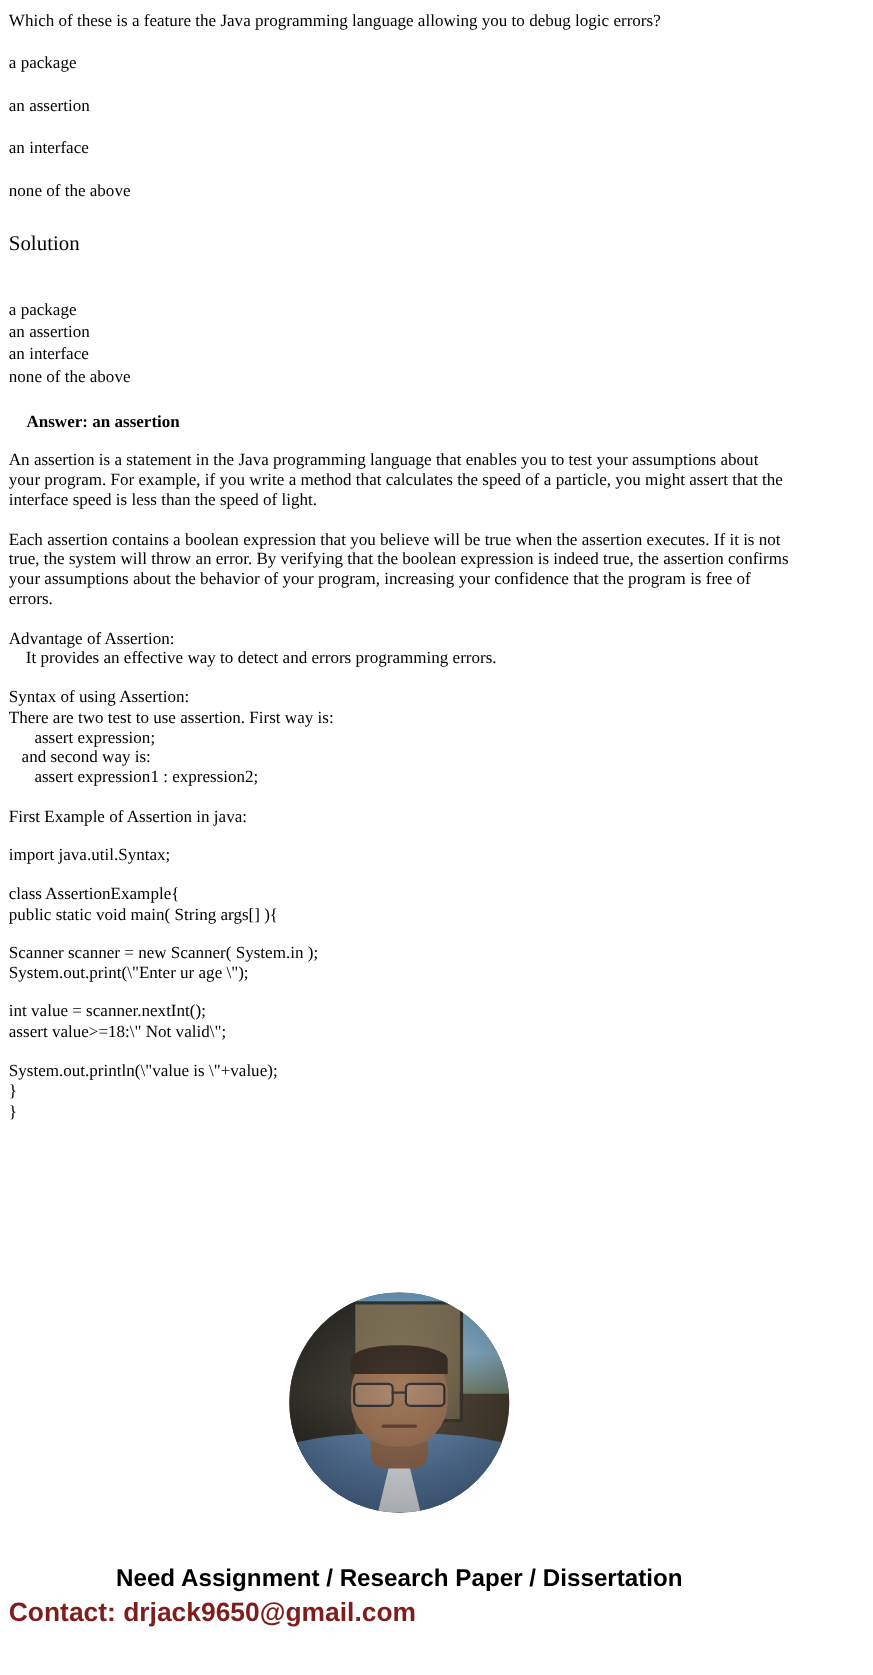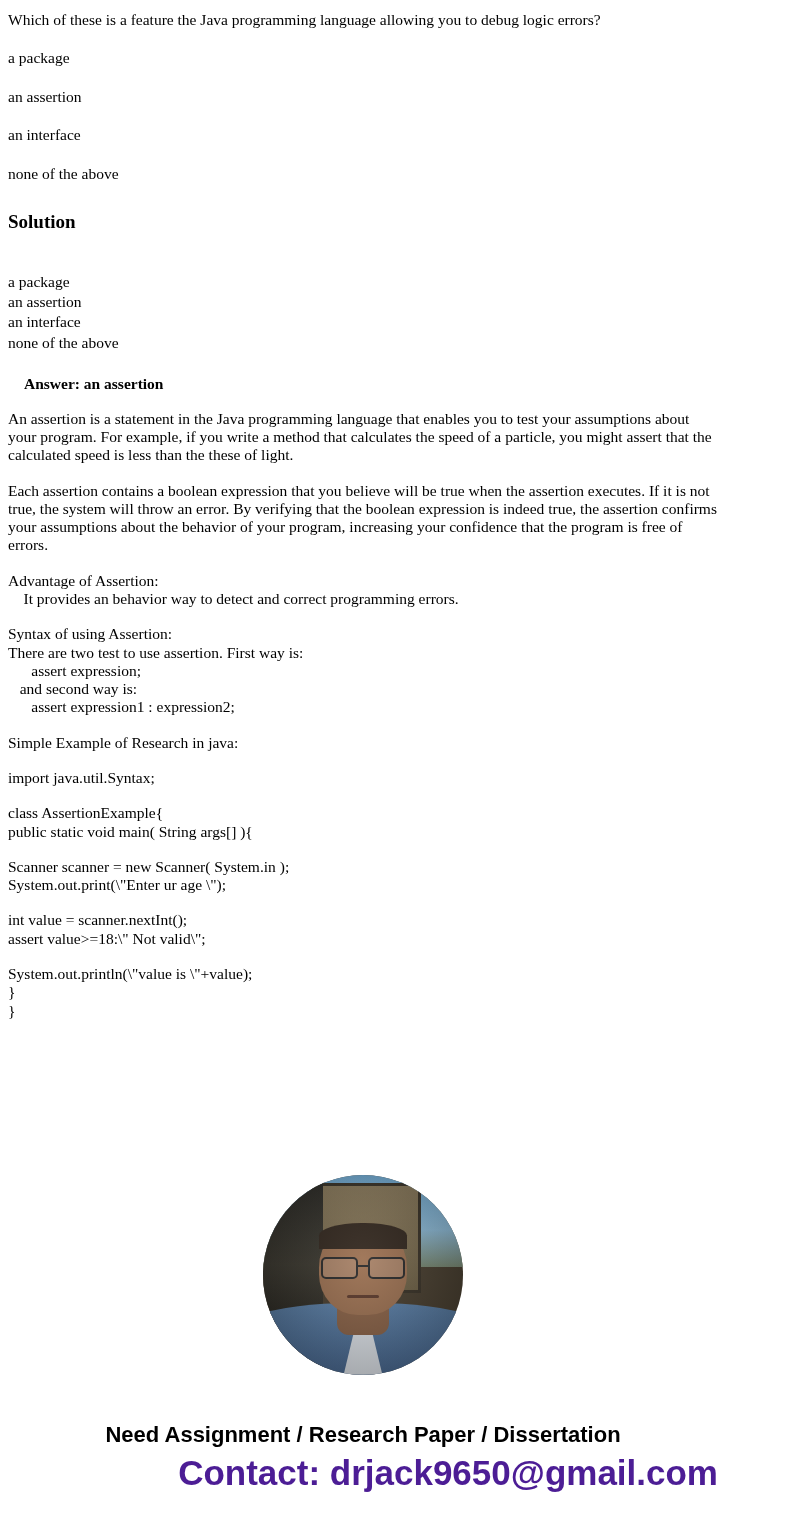--- a/index.html
+++ b/index.html
@@ -25,21 +25,21 @@
     margin: 0 0 0 0;
     padding-top: 2px;
   }
   .opt-spaced {
     font-size: 15.5px;
     line-height: 1.25;
     margin-top: 19px;
   }
   h2.solution {
     font-size: 19px;
-    font-weight: bold;
+    font-weight: normal;
     margin: 28px 0 0 0;
     line-height: 1.2;
   }
   .gap {
     height: 38px;
   }
   .opt-tight {
     font-size: 15.5px;
     line-height: 1.18;
     margin: 0;
@@ -202,25 +202,25 @@
     font-size: 22px;
     line-height: 1.12;
     color: #000;
     padding: 0 14px;
   }
   .cta .line2 {
     display: block;
   }
   .cta-contact {
     margin-top: 6px;
-    text-align: right;
+    text-align: left;
     font-family: "Liberation Sans", sans-serif;
     font-weight: bold;
-    font-size: 35px;
-    color: #4c1d95;
+    font-size: 24px;
+    color: #7f1d1d;
   }
 </style>
 </head>
 <body>
 
 <div class="page">
 
   <div class="question">Which of these is a feature the Java programming language allowing you to debug logic errors?</div>
 
   <div class="opt-spaced">a package</div>
@@ -232,33 +232,33 @@
 
   <div class="gap"></div>
 
   <div class="opt-tight">a package</div>
   <div class="opt-tight">an assertion</div>
   <div class="opt-tight">an interface</div>
   <div class="opt-tight">none of the above</div>
 
   <div class="answer">Answer: an assertion</div>
 
-  <p class="para">An assertion is a statement in the Java programming language that enables you to test your assumptions about your program. For example, if you write a method that calculates the speed of a particle, you might assert that the calculated speed is less than the these of light.</p>
+  <p class="para">An assertion is a statement in the Java programming language that enables you to test your assumptions about your program. For example, if you write a method that calculates the speed of a particle, you might assert that the interface speed is less than the speed of light.</p>
   <p class="para">Each assertion contains a boolean expression that you believe will be true when the assertion executes. If it is not true, the system will throw an error. By verifying that the boolean expression is indeed true, the assertion confirms your assumptions about the behavior of your program, increasing your confidence that the program is free of errors.</p>
 
   <div class="block">Advantage of Assertion:
-    It provides an behavior way to detect and correct programming errors.</div>
+    It provides an effective way to detect and errors programming errors.</div>
 
   <div class="block">Syntax of using Assertion:
 There are two test to use assertion. First way is:
       assert expression;
    and second way is:
       assert expression1 : expression2;</div>
 
-  <div class="block">Simple Example of Research in java:</div>
+  <div class="block">First Example of Assertion in java:</div>
 
   <div class="code">import java.util.Syntax;</div>
   <div class="code">class AssertionExample{
 public static void main( String args[] ){</div>
   <div class="code">Scanner scanner = new Scanner( System.in );
 System.out.print(\"Enter ur age \");</div>
   <div class="code">int value = scanner.nextInt();
 assert value&gt;=18:\" Not valid\";</div>
   <div class="code">System.out.println(\"value is \"+value);
 }

